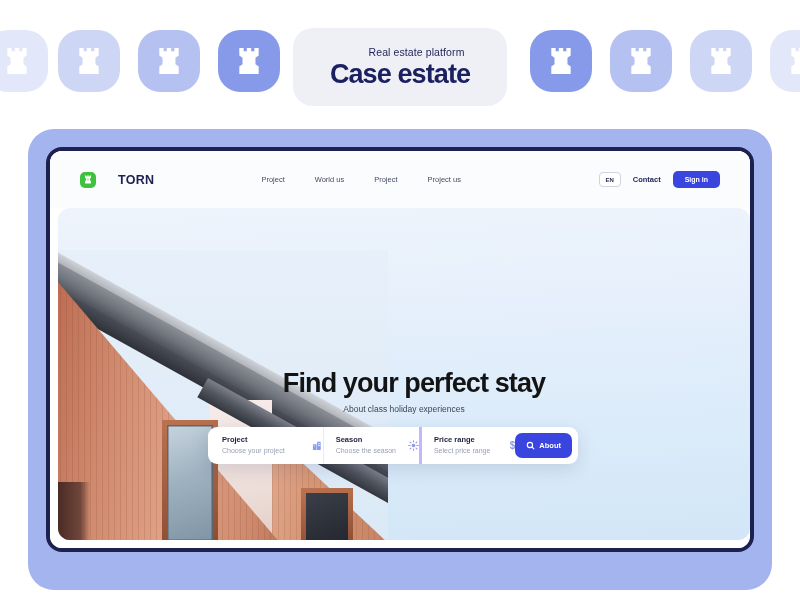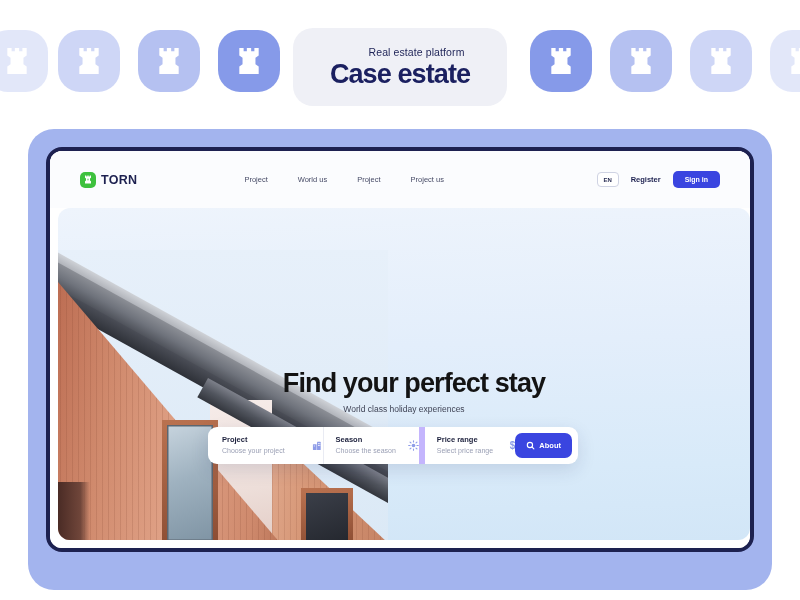--- a/index.html
+++ b/index.html
@@ -73,21 +73,21 @@
 
   
   #site-nav {
     position: absolute; left: 0; top: 0;
     width: 100%; height: 57px;
     display: flex; align-items: center;
     padding: 0 30px;
     background: #fbfcfe;
     z-index: 6;
   }
-  #logo { display: flex; align-items: center; gap: 5px; }
+  #logo { display: flex; align-items: center; gap: 22px; }
   #logo-mark {
     width: 16px; height: 16px; border-radius: 5px;
     background: #3ec13e;
     display: flex; align-items: center; justify-content: center;
   }
   #logo-mark svg { width: 8px; height: 9px; display: block; }
   #logo-text {
     font-size: 12.5px; font-weight: 700; color: #1d2150;
     letter-spacing: 0.3px;
   }
@@ -251,21 +251,21 @@
     padding: 0 6px 0 14px;
     z-index: 5;
   }
   .search-field {
     display: flex; align-items: center; justify-content: space-between;
     height: 100%;
     cursor: pointer;
   }
   #field-project { width: 110px; }
   #field-season  { width: 104px; border-left: 1px solid #e9ebf3; padding-left: 12px; }
-  #field-price   { width: 104px; border-left: 6px solid #c4b5fd; padding-left: 12px; }
+  #field-price   { width: 104px; border-left: 3px solid #c4b5fd; padding-left: 12px; }
   .field-label {
     font-size: 7.5px; font-weight: 700; color: #1b1f3b;
     line-height: 1.45;
   }
   .field-placeholder {
     font-size: 7px; color: #9ba0b5; font-weight: 400;
     line-height: 1.45;
   }
   .field-icon { color: #8e9ce8; display: flex; align-items: center; }
   .field-icon svg { width: 11px; height: 11px; display: block; }
@@ -375,21 +375,21 @@
           <div id="wall-pale"></div>
           <div id="roof-band2"></div>
           <div id="wall-main"></div>
           <div id="window-1" class="window"></div>
           <div id="window-2" class="window"></div>
           <div id="window-2-dark"></div>
           <div id="wall-shadow-left"></div>
         </div>
 
         <div id="hero-title">Find your perfect stay</div>
-        <div id="hero-subtitle">World class holiday experiences</div>
+        <div id="hero-subtitle">About class holiday experiences</div>
 
         <div id="search-bar">
 
           <div class="search-field" id="field-project">
             <div>
               <div class="field-label">Project</div>
               <div class="field-placeholder">Choose your project</div>
             </div>
             <span class="field-icon">
               <svg viewBox="0 0 24 24" fill="currentColor" aria-hidden="true">
@@ -450,20 +450,20 @@
 
         <nav id="nav-links">
           <span class="nav-link">Project</span>
           <span class="nav-link">World us</span>
           <span class="nav-link">Project</span>
           <span class="nav-link">Project us</span>
         </nav>
 
         <div id="nav-actions">
           <div id="lang-select">EN</div>
-          <span id="register-link">Register</span>
+          <span id="register-link">Contact</span>
           <button id="signin-button">Sign in</button>
         </div>
       </div>
 
     </div>
   </div>
 </div>
 
 </body></html>

